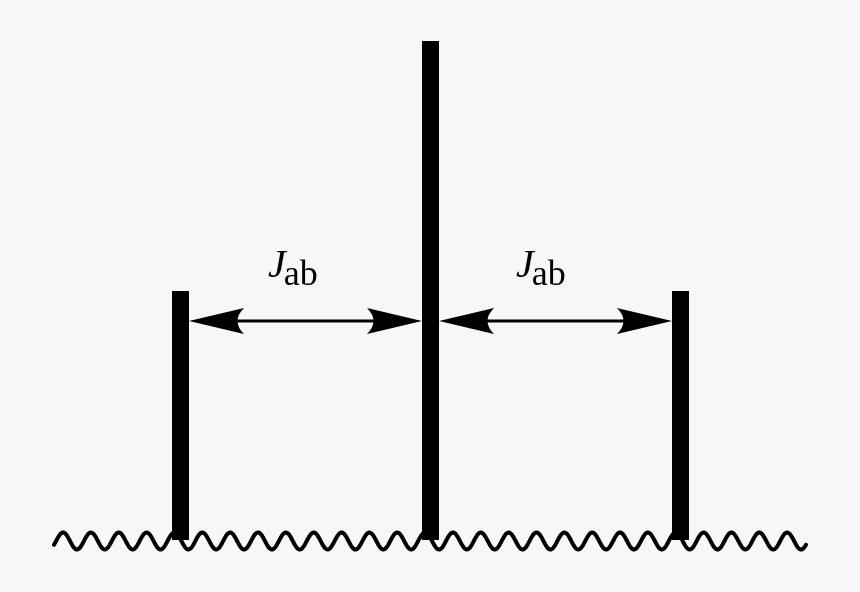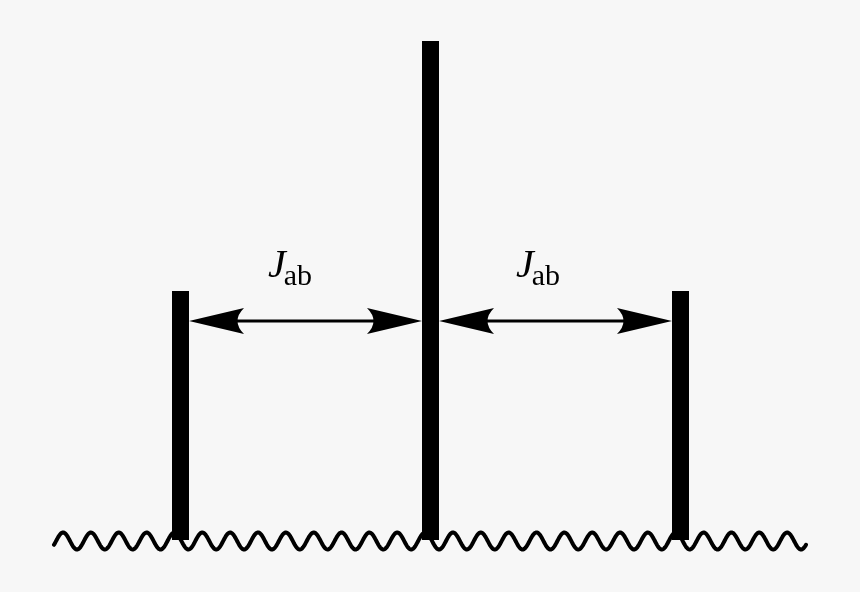--- a/index.html
+++ b/index.html
@@ -1,20 +1,20 @@
 <!DOCTYPE html>
 <html><head>
 <meta charset="utf-8">
 <style>
   html, body { margin: 0; padding: 0; }
   body { width: 860px; height: 592px; background: #f7f7f7; position: relative; overflow: hidden; }
   #diagram { position: absolute; left: 0; top: 0; }
   .label { position: absolute; font-family: "Liberation Serif", "DejaVu Serif", serif; color: #000; white-space: nowrap; }
   .label .main { font-style: italic; font-size: 40px; }
-  .label .sub { font-size: 30px; position: relative; top: 8px; margin-left: -2px; }
+  .label .sub { font-size: 36px; position: relative; top: 8px; margin-left: -2px; }
 </style>
 </head>
 <body>
 
 <svg id="diagram" width="860" height="592" viewBox="0 0 860 592">
   <path id="wave" fill="none" stroke="#000" stroke-width="4" stroke-linecap="round" d="M54.00 544.86 L54.50 543.98 L55.00 543.07 L55.50 542.13 L56.00 541.17 L56.50 540.21 L57.00 539.26 L57.50 538.34 L58.00 537.45 L58.50 536.60 L59.00 535.81 L59.50 535.09 L60.00 534.44 L60.50 533.87 L61.00 533.39 L61.50 533.02 L62.00 532.74 L62.50 532.57 L63.00 532.50 L63.50 532.54 L64.00 532.69 L64.50 532.95 L65.00 533.31 L65.50 533.76 L66.00 534.31 L66.50 534.95 L67.00 535.66 L67.50 536.43 L68.00 537.27 L68.50 538.15 L69.00 539.07 L69.50 540.02 L70.00 540.97 L70.50 541.93 L71.00 542.88 L71.50 543.80 L72.00 544.68 L72.50 545.52 L73.00 546.30 L73.50 547.02 L74.00 547.65 L74.50 548.21 L75.00 548.67 L75.50 549.03 L76.00 549.29 L76.50 549.45 L77.00 549.50 L77.50 549.44 L78.00 549.27 L78.50 549.00 L79.00 548.63 L79.50 548.16 L80.00 547.60 L80.50 546.95 L81.00 546.23 L81.50 545.44 L82.00 544.60 L82.50 543.71 L83.00 542.79 L83.50 541.84 L84.00 540.88 L84.50 539.93 L85.00 538.98 L85.50 538.07 L86.00 537.19 L86.50 536.36 L87.00 535.59 L87.50 534.88 L88.00 534.26 L88.50 533.72 L89.00 533.27 L89.50 532.92 L90.00 532.68 L90.50 532.53 L91.00 532.50 L91.50 532.58 L92.00 532.76 L92.50 533.05 L93.00 533.44 L93.50 533.92 L94.00 534.49 L94.50 535.15 L95.00 535.88 L95.50 536.68 L96.00 537.53 L96.50 538.43 L97.00 539.35 L97.50 540.30 L98.00 541.26 L98.50 542.22 L99.00 543.16 L99.50 544.07 L100.00 544.94 L100.50 545.76 L101.00 546.52 L101.50 547.22 L102.00 547.83 L102.50 548.36 L103.00 548.79 L103.50 549.12 L104.00 549.35 L104.50 549.48 L105.00 549.49 L105.50 549.40 L106.00 549.20 L106.50 548.90 L107.00 548.50 L107.50 548.00 L108.00 547.41 L108.50 546.74 L109.00 546.00 L109.50 545.20 L110.00 544.34 L110.50 543.44 L111.00 542.50 L111.50 541.55 L112.00 540.60 L112.50 539.64 L113.00 538.71 L113.50 537.80 L114.00 536.93 L114.50 536.12 L115.00 535.37 L115.50 534.69 L116.00 534.09 L116.50 533.57 L117.00 533.15 L117.50 532.84 L118.00 532.62 L118.50 532.51 L119.00 532.51 L119.50 532.62 L120.00 532.84 L120.50 533.15 L121.00 533.57 L121.50 534.08 L122.00 534.68 L122.50 535.36 L123.00 536.12 L123.50 536.93 L124.00 537.79 L124.50 538.70 L125.00 539.64 L125.50 540.59 L126.00 541.55 L126.50 542.50 L127.00 543.43 L127.50 544.33 L128.00 545.19 L128.50 546.00 L129.00 546.74 L129.50 547.41 L130.00 548.00 L130.50 548.50 L131.00 548.90 L131.50 549.20 L132.00 549.40 L132.50 549.49 L133.00 549.48 L133.50 549.35 L134.00 549.12 L134.50 548.79 L135.00 548.36 L135.50 547.83 L136.00 547.22 L136.50 546.53 L137.00 545.77 L137.50 544.94 L138.00 544.07 L138.50 543.16 L139.00 542.22 L139.50 541.27 L140.00 540.31 L140.50 539.36 L141.00 538.43 L141.50 537.53 L142.00 536.68 L142.50 535.89 L143.00 535.15 L143.50 534.50 L144.00 533.92 L144.50 533.44 L145.00 533.05 L145.50 532.76 L146.00 532.58 L146.50 532.50 L147.00 532.53 L147.50 532.67 L148.00 532.92 L148.50 533.27 L149.00 533.71 L149.50 534.25 L150.00 534.88 L150.50 535.58 L151.00 536.35 L151.50 537.18 L152.00 538.06 L152.50 538.98 L153.00 539.92 L153.50 540.88 L154.00 541.84 L154.50 542.78 L155.00 543.71 L155.50 544.60 L156.00 545.44 L156.50 546.23 L157.00 546.95 L157.50 547.59 L158.00 548.16 L158.50 548.63 L159.00 549.00 L159.50 549.27 L160.00 549.44 L160.50 549.50 L161.00 549.45 L161.50 549.30 L162.00 549.03 L162.50 548.67 L163.00 548.21 L163.50 547.66 L164.00 547.02 L164.50 546.31 L165.00 545.53 L165.50 544.69 L166.00 543.80 L166.50 542.88 L167.00 541.94 L167.50 540.98 L168.00 540.02 L168.50 539.08 L169.00 538.16 L169.50 537.27 L170.00 536.44 L170.50 535.66 L171.00 534.95 L171.50 534.32 L172.00 533.77 L172.50 533.31 L173.00 532.95 L173.50 532.69 L174.00 532.54 L174.50 532.50 L175.00 532.57 L175.50 532.74 L176.00 533.01 L176.50 533.39 L177.00 533.87 L177.50 534.43 L178.00 535.08 L178.50 535.81 L179.00 536.60 L179.50 537.44 L180.00 538.33 L180.50 539.26 L181.00 540.21 L181.50 541.17 L182.00 542.12 L182.50 543.06 L183.00 543.98 L183.50 544.85 L184.00 545.68 L184.50 546.45 L185.00 547.15 L185.50 547.77 L186.00 548.31 L186.50 548.75 L187.00 549.09 L187.50 549.33 L188.00 549.47 L188.50 549.50 L189.00 549.42 L189.50 549.23 L190.00 548.94 L190.50 548.54 L191.00 548.05 L191.50 547.48 L192.00 546.81 L192.50 546.08 L193.00 545.28 L193.50 544.43 L194.00 543.53 L194.50 542.60 L195.00 541.65 L195.50 540.69 L196.00 539.74 L196.50 538.80 L197.00 537.89 L197.50 537.02 L198.00 536.20 L198.50 535.44 L199.00 534.75 L199.50 534.14 L200.00 533.62 L200.50 533.19 L201.00 532.86 L201.50 532.64 L202.00 532.52 L202.50 532.51 L203.00 532.61 L203.50 532.81 L204.00 533.12 L204.50 533.52 L205.00 534.03 L205.50 534.62 L206.00 535.29 L206.50 536.04 L207.00 536.85 L207.50 537.71 L208.00 538.61 L208.50 539.54 L209.00 540.49 L209.50 541.45 L210.00 542.41 L210.50 543.34 L211.00 544.25 L211.50 545.11 L212.00 545.92 L212.50 546.67 L213.00 547.35 L213.50 547.94 L214.00 548.45 L214.50 548.86 L215.00 549.18 L215.50 549.39 L216.00 549.49 L216.50 549.48 L217.00 549.37 L217.50 549.15 L218.00 548.83 L218.50 548.41 L219.00 547.89 L219.50 547.29 L220.00 546.60 L220.50 545.85 L221.00 545.03 L221.50 544.16 L222.00 543.25 L222.50 542.32 L223.00 541.36 L223.50 540.40 L224.00 539.45 L224.50 538.52 L225.00 537.62 L225.50 536.77 L226.00 535.96 L226.50 535.22 L227.00 534.56 L227.50 533.98 L228.00 533.48 L228.50 533.08 L229.00 532.79 L229.50 532.59 L230.00 532.50 L230.50 532.53 L231.00 532.66 L231.50 532.89 L232.00 533.23 L232.50 533.67 L233.00 534.20 L233.50 534.81 L234.00 535.51 L234.50 536.27 L235.00 537.10 L235.50 537.97 L236.00 538.89 L236.50 539.83 L237.00 540.78 L237.50 541.74 L238.00 542.69 L238.50 543.62 L239.00 544.51 L239.50 545.36 L240.00 546.15 L240.50 546.88 L241.00 547.53 L241.50 548.10 L242.00 548.58 L242.50 548.97 L243.00 549.25 L243.50 549.43 L244.00 549.50 L244.50 549.46 L245.00 549.32 L245.50 549.07 L246.00 548.71 L246.50 548.26 L247.00 547.72 L247.50 547.09 L248.00 546.38 L248.50 545.61 L249.00 544.77 L249.50 543.89 L250.00 542.97 L250.50 542.03 L251.00 541.07 L251.50 540.12 L252.00 539.17 L252.50 538.25 L253.00 537.36 L253.50 536.52 L254.00 535.73 L254.50 535.02 L255.00 534.38 L255.50 533.82 L256.00 533.35 L256.50 532.98 L257.00 532.72 L257.50 532.55 L258.00 532.50 L258.50 532.55 L259.00 532.71 L259.50 532.98 L260.00 533.35 L260.50 533.82 L261.00 534.37 L261.50 535.01 L262.00 535.73 L262.50 536.51 L263.00 537.36 L263.50 538.24 L264.00 539.17 L264.50 540.11 L265.00 541.07 L265.50 542.03 L266.00 542.97 L266.50 543.89 L267.00 544.77 L267.50 545.60 L268.00 546.38 L268.50 547.08 L269.00 547.71 L269.50 548.26 L270.00 548.71 L270.50 549.06 L271.00 549.32 L271.50 549.46 L272.00 549.50 L272.50 549.43 L273.00 549.25 L273.50 548.97 L274.00 548.59 L274.50 548.11 L275.00 547.54 L275.50 546.88 L276.00 546.16 L276.50 545.36 L277.00 544.51 L277.50 543.62 L278.00 542.69 L278.50 541.74 L279.00 540.79 L279.50 539.83 L280.00 538.89 L280.50 537.98 L281.00 537.10 L281.50 536.28 L282.00 535.51 L282.50 534.82 L283.00 534.20 L283.50 533.67 L284.00 533.23 L284.50 532.89 L285.00 532.66 L285.50 532.53 L286.00 532.50 L286.50 532.59 L287.00 532.78 L287.50 533.08 L288.00 533.48 L288.50 533.97 L289.00 534.56 L289.50 535.22 L290.00 535.96 L290.50 536.76 L291.00 537.62 L291.50 538.52 L292.00 539.45 L292.50 540.40 L293.00 541.36 L293.50 542.31 L294.00 543.25 L294.50 544.16 L295.00 545.02 L295.50 545.84 L296.00 546.60 L296.50 547.28 L297.00 547.89 L297.50 548.40 L298.00 548.83 L298.50 549.15 L299.00 549.37 L299.50 549.48 L300.00 549.49 L300.50 549.39 L301.00 549.18 L301.50 548.87 L302.00 548.45 L302.50 547.95 L303.00 547.35 L303.50 546.67 L304.00 545.92 L304.50 545.11 L305.00 544.25 L305.50 543.34 L306.00 542.41 L306.50 541.46 L307.00 540.50 L307.50 539.55 L308.00 538.61 L308.50 537.71 L309.00 536.85 L309.50 536.04 L310.00 535.30 L310.50 534.62 L311.00 534.03 L311.50 533.53 L312.00 533.12 L312.50 532.81 L313.00 532.61 L313.50 532.51 L314.00 532.52 L314.50 532.64 L315.00 532.86 L315.50 533.19 L316.00 533.62 L316.50 534.14 L317.00 534.75 L317.50 535.44 L318.00 536.19 L318.50 537.01 L319.00 537.88 L319.50 538.79 L320.00 539.73 L320.50 540.69 L321.00 541.64 L321.50 542.59 L322.00 543.52 L322.50 544.42 L323.00 545.28 L323.50 546.08 L324.00 546.81 L324.50 547.47 L325.00 548.05 L325.50 548.54 L326.00 548.93 L326.50 549.23 L327.00 549.42 L327.50 549.50 L328.00 549.47 L328.50 549.34 L329.00 549.10 L329.50 548.75 L330.00 548.31 L330.50 547.78 L331.00 547.15 L331.50 546.46 L332.00 545.69 L332.50 544.86 L333.00 543.98 L333.50 543.07 L334.00 542.13 L334.50 541.17 L335.00 540.21 L335.50 539.26 L336.00 538.34 L336.50 537.45 L337.00 536.60 L337.50 535.81 L338.00 535.09 L338.50 534.44 L339.00 533.87 L339.50 533.39 L340.00 533.02 L340.50 532.74 L341.00 532.57 L341.50 532.50 L342.00 532.54 L342.50 532.69 L343.00 532.95 L343.50 533.31 L344.00 533.76 L344.50 534.31 L345.00 534.95 L345.50 535.66 L346.00 536.43 L346.50 537.27 L347.00 538.15 L347.50 539.07 L348.00 540.02 L348.50 540.97 L349.00 541.93 L349.50 542.88 L350.00 543.80 L350.50 544.68 L351.00 545.52 L351.50 546.30 L352.00 547.02 L352.50 547.65 L353.00 548.21 L353.50 548.67 L354.00 549.03 L354.50 549.29 L355.00 549.45 L355.50 549.50 L356.00 549.44 L356.50 549.27 L357.00 549.00 L357.50 548.63 L358.00 548.16 L358.50 547.60 L359.00 546.95 L359.50 546.23 L360.00 545.44 L360.50 544.60 L361.00 543.71 L361.50 542.79 L362.00 541.84 L362.50 540.88 L363.00 539.93 L363.50 538.98 L364.00 538.07 L364.50 537.19 L365.00 536.36 L365.50 535.59 L366.00 534.88 L366.50 534.26 L367.00 533.72 L367.50 533.27 L368.00 532.92 L368.50 532.68 L369.00 532.53 L369.50 532.50 L370.00 532.58 L370.50 532.76 L371.00 533.05 L371.50 533.44 L372.00 533.92 L372.50 534.49 L373.00 535.15 L373.50 535.88 L374.00 536.68 L374.50 537.53 L375.00 538.43 L375.50 539.35 L376.00 540.30 L376.50 541.26 L377.00 542.22 L377.50 543.16 L378.00 544.07 L378.50 544.94 L379.00 545.76 L379.50 546.52 L380.00 547.22 L380.50 547.83 L381.00 548.36 L381.50 548.79 L382.00 549.12 L382.50 549.35 L383.00 549.48 L383.50 549.49 L384.00 549.40 L384.50 549.20 L385.00 548.90 L385.50 548.50 L386.00 548.00 L386.50 547.41 L387.00 546.74 L387.50 546.00 L388.00 545.20 L388.50 544.34 L389.00 543.44 L389.50 542.50 L390.00 541.55 L390.50 540.60 L391.00 539.64 L391.50 538.71 L392.00 537.80 L392.50 536.93 L393.00 536.12 L393.50 535.37 L394.00 534.69 L394.50 534.09 L395.00 533.57 L395.50 533.15 L396.00 532.84 L396.50 532.62 L397.00 532.51 L397.50 532.51 L398.00 532.62 L398.50 532.84 L399.00 533.15 L399.50 533.57 L400.00 534.08 L400.50 534.68 L401.00 535.36 L401.50 536.12 L402.00 536.93 L402.50 537.79 L403.00 538.70 L403.50 539.64 L404.00 540.59 L404.50 541.55 L405.00 542.50 L405.50 543.43 L406.00 544.33 L406.50 545.19 L407.00 546.00 L407.50 546.74 L408.00 547.41 L408.50 548.00 L409.00 548.50 L409.50 548.90 L410.00 549.20 L410.50 549.40 L411.00 549.49 L411.50 549.48 L412.00 549.35 L412.50 549.12 L413.00 548.79 L413.50 548.36 L414.00 547.83 L414.50 547.22 L415.00 546.53 L415.50 545.77 L416.00 544.94 L416.50 544.07 L417.00 543.16 L417.50 542.22 L418.00 541.27 L418.50 540.31 L419.00 539.36 L419.50 538.43 L420.00 537.53 L420.50 536.68 L421.00 535.89 L421.50 535.15 L422.00 534.50 L422.50 533.92 L423.00 533.44 L423.50 533.05 L424.00 532.76 L424.50 532.58 L425.00 532.50 L425.50 532.53 L426.00 532.67 L426.50 532.92 L427.00 533.27 L427.50 533.71 L428.00 534.25 L428.50 534.88 L429.00 535.58 L429.50 536.35 L430.00 537.18 L430.50 538.06 L431.00 538.98 L431.50 539.92 L432.00 540.88 L432.50 541.84 L433.00 542.78 L433.50 543.71 L434.00 544.60 L434.50 545.44 L435.00 546.23 L435.50 546.95 L436.00 547.59 L436.50 548.16 L437.00 548.63 L437.50 549.00 L438.00 549.27 L438.50 549.44 L439.00 549.50 L439.50 549.45 L440.00 549.30 L440.50 549.03 L441.00 548.67 L441.50 548.21 L442.00 547.66 L442.50 547.02 L443.00 546.31 L443.50 545.53 L444.00 544.69 L444.50 543.80 L445.00 542.88 L445.50 541.94 L446.00 540.98 L446.50 540.02 L447.00 539.08 L447.50 538.16 L448.00 537.27 L448.50 536.44 L449.00 535.66 L449.50 534.95 L450.00 534.32 L450.50 533.77 L451.00 533.31 L451.50 532.95 L452.00 532.69 L452.50 532.54 L453.00 532.50 L453.50 532.57 L454.00 532.74 L454.50 533.01 L455.00 533.39 L455.50 533.87 L456.00 534.43 L456.50 535.08 L457.00 535.81 L457.50 536.60 L458.00 537.44 L458.50 538.33 L459.00 539.26 L459.50 540.21 L460.00 541.17 L460.50 542.12 L461.00 543.06 L461.50 543.98 L462.00 544.85 L462.50 545.68 L463.00 546.45 L463.50 547.15 L464.00 547.77 L464.50 548.31 L465.00 548.75 L465.50 549.09 L466.00 549.33 L466.50 549.47 L467.00 549.50 L467.50 549.42 L468.00 549.23 L468.50 548.94 L469.00 548.54 L469.50 548.05 L470.00 547.48 L470.50 546.81 L471.00 546.08 L471.50 545.28 L472.00 544.43 L472.50 543.53 L473.00 542.60 L473.50 541.65 L474.00 540.69 L474.50 539.74 L475.00 538.80 L475.50 537.89 L476.00 537.02 L476.50 536.20 L477.00 535.44 L477.50 534.75 L478.00 534.14 L478.50 533.62 L479.00 533.19 L479.50 532.86 L480.00 532.64 L480.50 532.52 L481.00 532.51 L481.50 532.61 L482.00 532.81 L482.50 533.12 L483.00 533.52 L483.50 534.03 L484.00 534.62 L484.50 535.29 L485.00 536.04 L485.50 536.85 L486.00 537.71 L486.50 538.61 L487.00 539.54 L487.50 540.49 L488.00 541.45 L488.50 542.41 L489.00 543.34 L489.50 544.25 L490.00 545.11 L490.50 545.92 L491.00 546.67 L491.50 547.35 L492.00 547.94 L492.50 548.45 L493.00 548.86 L493.50 549.18 L494.00 549.39 L494.50 549.49 L495.00 549.48 L495.50 549.37 L496.00 549.15 L496.50 548.83 L497.00 548.41 L497.50 547.89 L498.00 547.29 L498.50 546.60 L499.00 545.85 L499.50 545.03 L500.00 544.16 L500.50 543.25 L501.00 542.32 L501.50 541.36 L502.00 540.40 L502.50 539.45 L503.00 538.52 L503.50 537.62 L504.00 536.77 L504.50 535.96 L505.00 535.22 L505.50 534.56 L506.00 533.98 L506.50 533.48 L507.00 533.08 L507.50 532.79 L508.00 532.59 L508.50 532.50 L509.00 532.53 L509.50 532.66 L510.00 532.89 L510.50 533.23 L511.00 533.67 L511.50 534.20 L512.00 534.81 L512.50 535.51 L513.00 536.27 L513.50 537.10 L514.00 537.97 L514.50 538.89 L515.00 539.83 L515.50 540.78 L516.00 541.74 L516.50 542.69 L517.00 543.62 L517.50 544.51 L518.00 545.36 L518.50 546.15 L519.00 546.88 L519.50 547.53 L520.00 548.10 L520.50 548.58 L521.00 548.97 L521.50 549.25 L522.00 549.43 L522.50 549.50 L523.00 549.46 L523.50 549.32 L524.00 549.07 L524.50 548.71 L525.00 548.26 L525.50 547.72 L526.00 547.09 L526.50 546.38 L527.00 545.61 L527.50 544.77 L528.00 543.89 L528.50 542.97 L529.00 542.03 L529.50 541.07 L530.00 540.12 L530.50 539.17 L531.00 538.25 L531.50 537.36 L532.00 536.52 L532.50 535.73 L533.00 535.02 L533.50 534.38 L534.00 533.82 L534.50 533.35 L535.00 532.98 L535.50 532.72 L536.00 532.55 L536.50 532.50 L537.00 532.55 L537.50 532.71 L538.00 532.98 L538.50 533.35 L539.00 533.82 L539.50 534.37 L540.00 535.01 L540.50 535.73 L541.00 536.51 L541.50 537.36 L542.00 538.24 L542.50 539.17 L543.00 540.11 L543.50 541.07 L544.00 542.03 L544.50 542.97 L545.00 543.89 L545.50 544.77 L546.00 545.60 L546.50 546.38 L547.00 547.08 L547.50 547.71 L548.00 548.26 L548.50 548.71 L549.00 549.06 L549.50 549.32 L550.00 549.46 L550.50 549.50 L551.00 549.43 L551.50 549.25 L552.00 548.97 L552.50 548.59 L553.00 548.11 L553.50 547.54 L554.00 546.88 L554.50 546.16 L555.00 545.36 L555.50 544.51 L556.00 543.62 L556.50 542.69 L557.00 541.74 L557.50 540.79 L558.00 539.83 L558.50 538.89 L559.00 537.98 L559.50 537.10 L560.00 536.28 L560.50 535.51 L561.00 534.82 L561.50 534.20 L562.00 533.67 L562.50 533.23 L563.00 532.89 L563.50 532.66 L564.00 532.53 L564.50 532.50 L565.00 532.59 L565.50 532.78 L566.00 533.08 L566.50 533.48 L567.00 533.97 L567.50 534.56 L568.00 535.22 L568.50 535.96 L569.00 536.76 L569.50 537.62 L570.00 538.52 L570.50 539.45 L571.00 540.40 L571.50 541.36 L572.00 542.31 L572.50 543.25 L573.00 544.16 L573.50 545.02 L574.00 545.84 L574.50 546.60 L575.00 547.28 L575.50 547.89 L576.00 548.40 L576.50 548.83 L577.00 549.15 L577.50 549.37 L578.00 549.48 L578.50 549.49 L579.00 549.39 L579.50 549.18 L580.00 548.87 L580.50 548.45 L581.00 547.95 L581.50 547.35 L582.00 546.67 L582.50 545.92 L583.00 545.11 L583.50 544.25 L584.00 543.34 L584.50 542.41 L585.00 541.46 L585.50 540.50 L586.00 539.55 L586.50 538.61 L587.00 537.71 L587.50 536.85 L588.00 536.04 L588.50 535.30 L589.00 534.62 L589.50 534.03 L590.00 533.53 L590.50 533.12 L591.00 532.81 L591.50 532.61 L592.00 532.51 L592.50 532.52 L593.00 532.64 L593.50 532.86 L594.00 533.19 L594.50 533.62 L595.00 534.14 L595.50 534.75 L596.00 535.44 L596.50 536.19 L597.00 537.01 L597.50 537.88 L598.00 538.79 L598.50 539.73 L599.00 540.69 L599.50 541.64 L600.00 542.59 L600.50 543.52 L601.00 544.42 L601.50 545.28 L602.00 546.08 L602.50 546.81 L603.00 547.47 L603.50 548.05 L604.00 548.54 L604.50 548.93 L605.00 549.23 L605.50 549.42 L606.00 549.50 L606.50 549.47 L607.00 549.34 L607.50 549.10 L608.00 548.75 L608.50 548.31 L609.00 547.78 L609.50 547.15 L610.00 546.46 L610.50 545.69 L611.00 544.86 L611.50 543.98 L612.00 543.07 L612.50 542.13 L613.00 541.17 L613.50 540.21 L614.00 539.26 L614.50 538.34 L615.00 537.45 L615.50 536.60 L616.00 535.81 L616.50 535.09 L617.00 534.44 L617.50 533.87 L618.00 533.39 L618.50 533.02 L619.00 532.74 L619.50 532.57 L620.00 532.50 L620.50 532.54 L621.00 532.69 L621.50 532.95 L622.00 533.31 L622.50 533.76 L623.00 534.31 L623.50 534.95 L624.00 535.66 L624.50 536.43 L625.00 537.27 L625.50 538.15 L626.00 539.07 L626.50 540.02 L627.00 540.97 L627.50 541.93 L628.00 542.88 L628.50 543.80 L629.00 544.68 L629.50 545.52 L630.00 546.30 L630.50 547.02 L631.00 547.65 L631.50 548.21 L632.00 548.67 L632.50 549.03 L633.00 549.29 L633.50 549.45 L634.00 549.50 L634.50 549.44 L635.00 549.27 L635.50 549.00 L636.00 548.63 L636.50 548.16 L637.00 547.60 L637.50 546.95 L638.00 546.23 L638.50 545.44 L639.00 544.60 L639.50 543.71 L640.00 542.79 L640.50 541.84 L641.00 540.88 L641.50 539.93 L642.00 538.98 L642.50 538.07 L643.00 537.19 L643.50 536.36 L644.00 535.59 L644.50 534.88 L645.00 534.26 L645.50 533.72 L646.00 533.27 L646.50 532.92 L647.00 532.68 L647.50 532.53 L648.00 532.50 L648.50 532.58 L649.00 532.76 L649.50 533.05 L650.00 533.44 L650.50 533.92 L651.00 534.49 L651.50 535.15 L652.00 535.88 L652.50 536.68 L653.00 537.53 L653.50 538.43 L654.00 539.35 L654.50 540.30 L655.00 541.26 L655.50 542.22 L656.00 543.16 L656.50 544.07 L657.00 544.94 L657.50 545.76 L658.00 546.52 L658.50 547.22 L659.00 547.83 L659.50 548.36 L660.00 548.79 L660.50 549.12 L661.00 549.35 L661.50 549.48 L662.00 549.49 L662.50 549.40 L663.00 549.20 L663.50 548.90 L664.00 548.50 L664.50 548.00 L665.00 547.41 L665.50 546.74 L666.00 546.00 L666.50 545.20 L667.00 544.34 L667.50 543.44 L668.00 542.50 L668.50 541.55 L669.00 540.60 L669.50 539.64 L670.00 538.71 L670.50 537.80 L671.00 536.93 L671.50 536.12 L672.00 535.37 L672.50 534.69 L673.00 534.09 L673.50 533.57 L674.00 533.15 L674.50 532.84 L675.00 532.62 L675.50 532.51 L676.00 532.51 L676.50 532.62 L677.00 532.84 L677.50 533.15 L678.00 533.57 L678.50 534.08 L679.00 534.68 L679.50 535.36 L680.00 536.12 L680.50 536.93 L681.00 537.79 L681.50 538.70 L682.00 539.64 L682.50 540.59 L683.00 541.55 L683.50 542.50 L684.00 543.43 L684.50 544.33 L685.00 545.19 L685.50 546.00 L686.00 546.74 L686.50 547.41 L687.00 548.00 L687.50 548.50 L688.00 548.90 L688.50 549.20 L689.00 549.40 L689.50 549.49 L690.00 549.48 L690.50 549.35 L691.00 549.12 L691.50 548.79 L692.00 548.36 L692.50 547.83 L693.00 547.22 L693.50 546.53 L694.00 545.77 L694.50 544.94 L695.00 544.07 L695.50 543.16 L696.00 542.22 L696.50 541.27 L697.00 540.31 L697.50 539.36 L698.00 538.43 L698.50 537.53 L699.00 536.68 L699.50 535.89 L700.00 535.15 L700.50 534.50 L701.00 533.92 L701.50 533.44 L702.00 533.05 L702.50 532.76 L703.00 532.58 L703.50 532.50 L704.00 532.53 L704.50 532.67 L705.00 532.92 L705.50 533.27 L706.00 533.71 L706.50 534.25 L707.00 534.88 L707.50 535.58 L708.00 536.35 L708.50 537.18 L709.00 538.06 L709.50 538.98 L710.00 539.92 L710.50 540.88 L711.00 541.84 L711.50 542.78 L712.00 543.71 L712.50 544.60 L713.00 545.44 L713.50 546.23 L714.00 546.95 L714.50 547.59 L715.00 548.16 L715.50 548.63 L716.00 549.00 L716.50 549.27 L717.00 549.44 L717.50 549.50 L718.00 549.45 L718.50 549.30 L719.00 549.03 L719.50 548.67 L720.00 548.21 L720.50 547.66 L721.00 547.02 L721.50 546.31 L722.00 545.53 L722.50 544.69 L723.00 543.80 L723.50 542.88 L724.00 541.94 L724.50 540.98 L725.00 540.02 L725.50 539.08 L726.00 538.16 L726.50 537.27 L727.00 536.44 L727.50 535.66 L728.00 534.95 L728.50 534.32 L729.00 533.77 L729.50 533.31 L730.00 532.95 L730.50 532.69 L731.00 532.54 L731.50 532.50 L732.00 532.57 L732.50 532.74 L733.00 533.01 L733.50 533.39 L734.00 533.87 L734.50 534.43 L735.00 535.08 L735.50 535.81 L736.00 536.60 L736.50 537.44 L737.00 538.33 L737.50 539.26 L738.00 540.21 L738.50 541.17 L739.00 542.12 L739.50 543.06 L740.00 543.98 L740.50 544.85 L741.00 545.68 L741.50 546.45 L742.00 547.15 L742.50 547.77 L743.00 548.31 L743.50 548.75 L744.00 549.09 L744.50 549.33 L745.00 549.47 L745.50 549.50 L746.00 549.42 L746.50 549.23 L747.00 548.94 L747.50 548.54 L748.00 548.05 L748.50 547.48 L749.00 546.81 L749.50 546.08 L750.00 545.28 L750.50 544.43 L751.00 543.53 L751.50 542.60 L752.00 541.65 L752.50 540.69 L753.00 539.74 L753.50 538.80 L754.00 537.89 L754.50 537.02 L755.00 536.20 L755.50 535.44 L756.00 534.75 L756.50 534.14 L757.00 533.62 L757.50 533.19 L758.00 532.86 L758.50 532.64 L759.00 532.52 L759.50 532.51 L760.00 532.61 L760.50 532.81 L761.00 533.12 L761.50 533.52 L762.00 534.03 L762.50 534.62 L763.00 535.29 L763.50 536.04 L764.00 536.85 L764.50 537.71 L765.00 538.61 L765.50 539.54 L766.00 540.49 L766.50 541.45 L767.00 542.41 L767.50 543.34 L768.00 544.25 L768.50 545.11 L769.00 545.92 L769.50 546.67 L770.00 547.35 L770.50 547.94 L771.00 548.45 L771.50 548.86 L772.00 549.18 L772.50 549.39 L773.00 549.49 L773.50 549.48 L774.00 549.37 L774.50 549.15 L775.00 548.83 L775.50 548.41 L776.00 547.89 L776.50 547.29 L777.00 546.60 L777.50 545.85 L778.00 545.03 L778.50 544.16 L779.00 543.25 L779.50 542.32 L780.00 541.36 L780.50 540.40 L781.00 539.45 L781.50 538.52 L782.00 537.62 L782.50 536.77 L783.00 535.96 L783.50 535.22 L784.00 534.56 L784.50 533.98 L785.00 533.48 L785.50 533.08 L786.00 532.79 L786.50 532.59 L787.00 532.50 L787.50 532.53 L788.00 532.66 L788.50 532.89 L789.00 533.23 L789.50 533.67 L790.00 534.20 L790.50 534.81 L791.00 535.51 L791.50 536.27 L792.00 537.10 L792.50 537.97 L793.00 538.89 L793.50 539.83 L794.00 540.78 L794.50 541.74 L795.00 542.69 L795.50 543.62 L796.00 544.51 L796.50 545.36 L797.00 546.15 L797.50 546.88 L798.00 547.53 L798.50 548.10 L799.00 548.58 L799.50 548.97 L800.00 549.25 L800.50 549.43 L801.00 549.50 L801.50 549.46 L802.00 549.32 L802.50 549.07 L803.00 548.71 L803.50 548.26 L804.00 547.72 L804.50 547.09 L805.00 546.38 L805.50 545.61 L806.00 544.77 "></path>
   <g id="bars">
       <rect x="172" y="291" width="17" height="249" fill="#000000"></rect>
       <rect x="422" y="41" width="17" height="499" fill="#000000"></rect>
       <rect x="672" y="291" width="17" height="249" fill="#000000"></rect>

